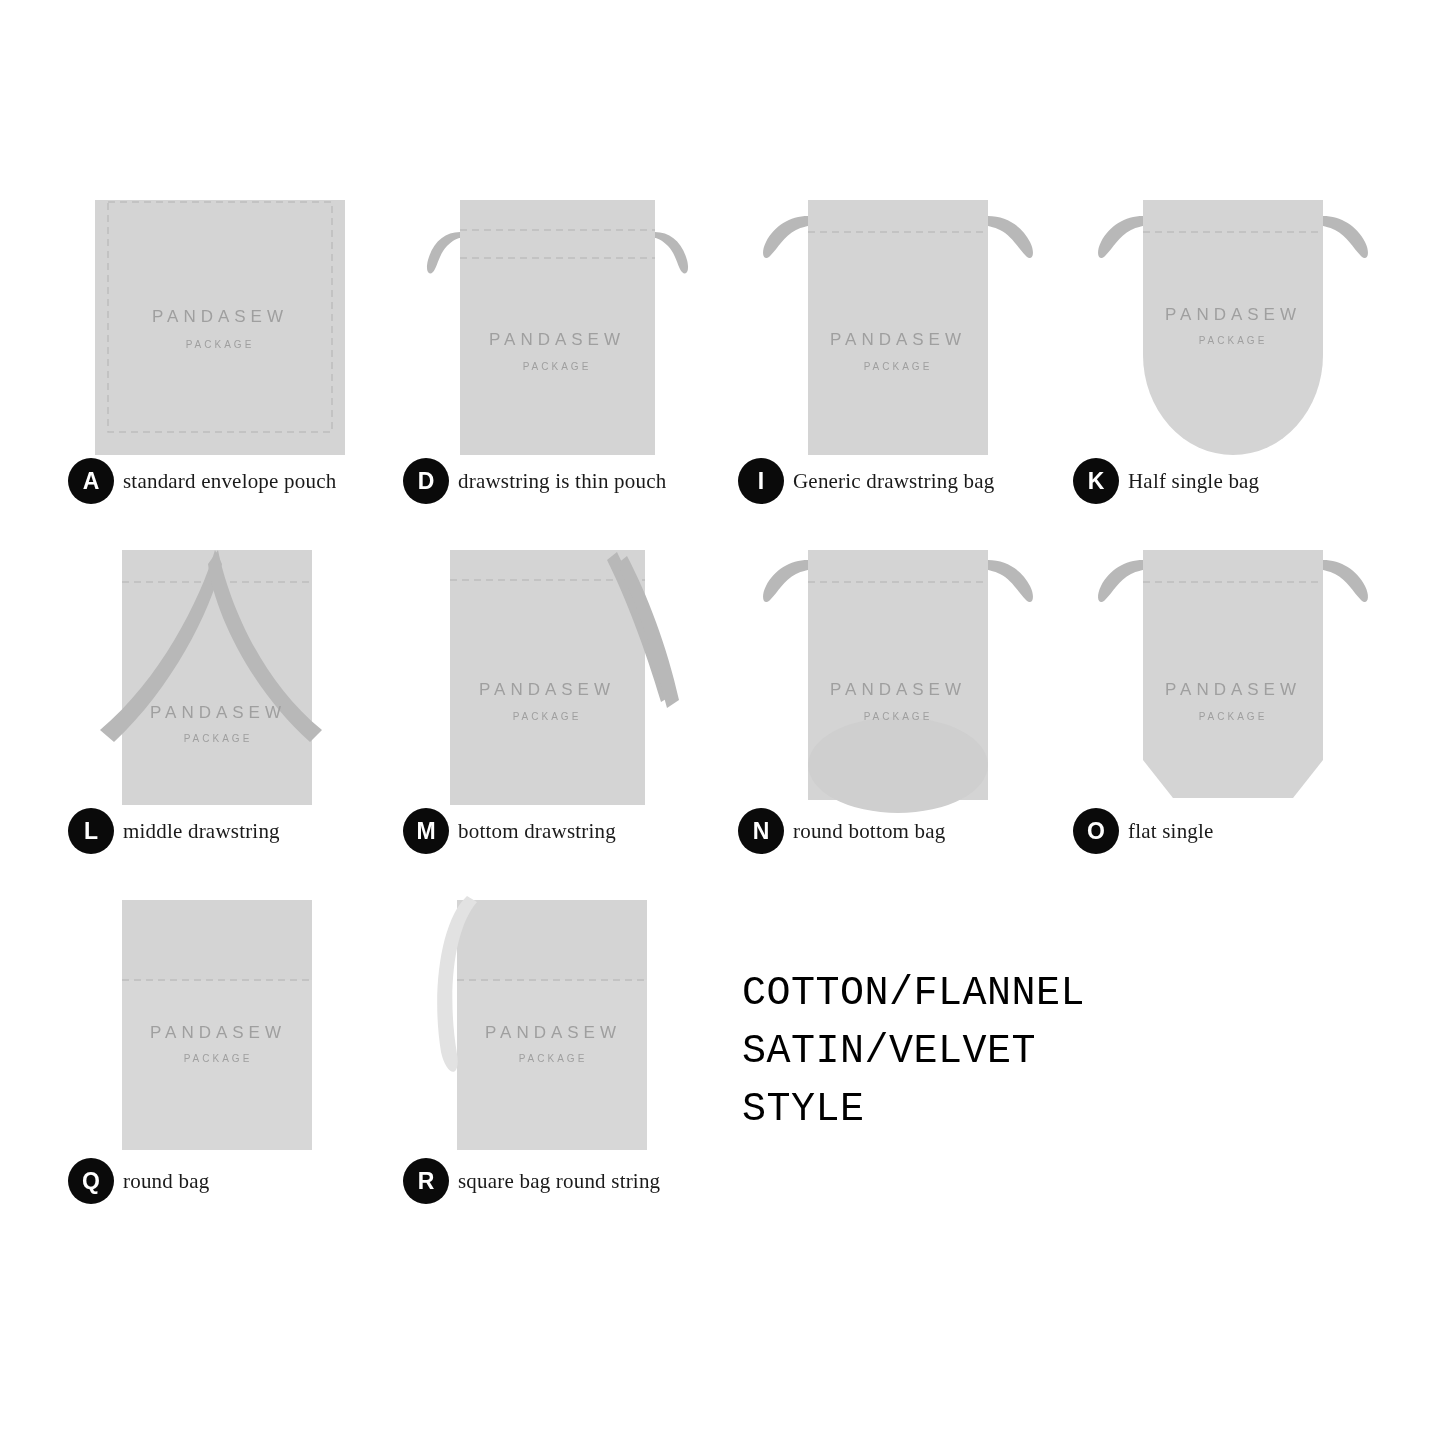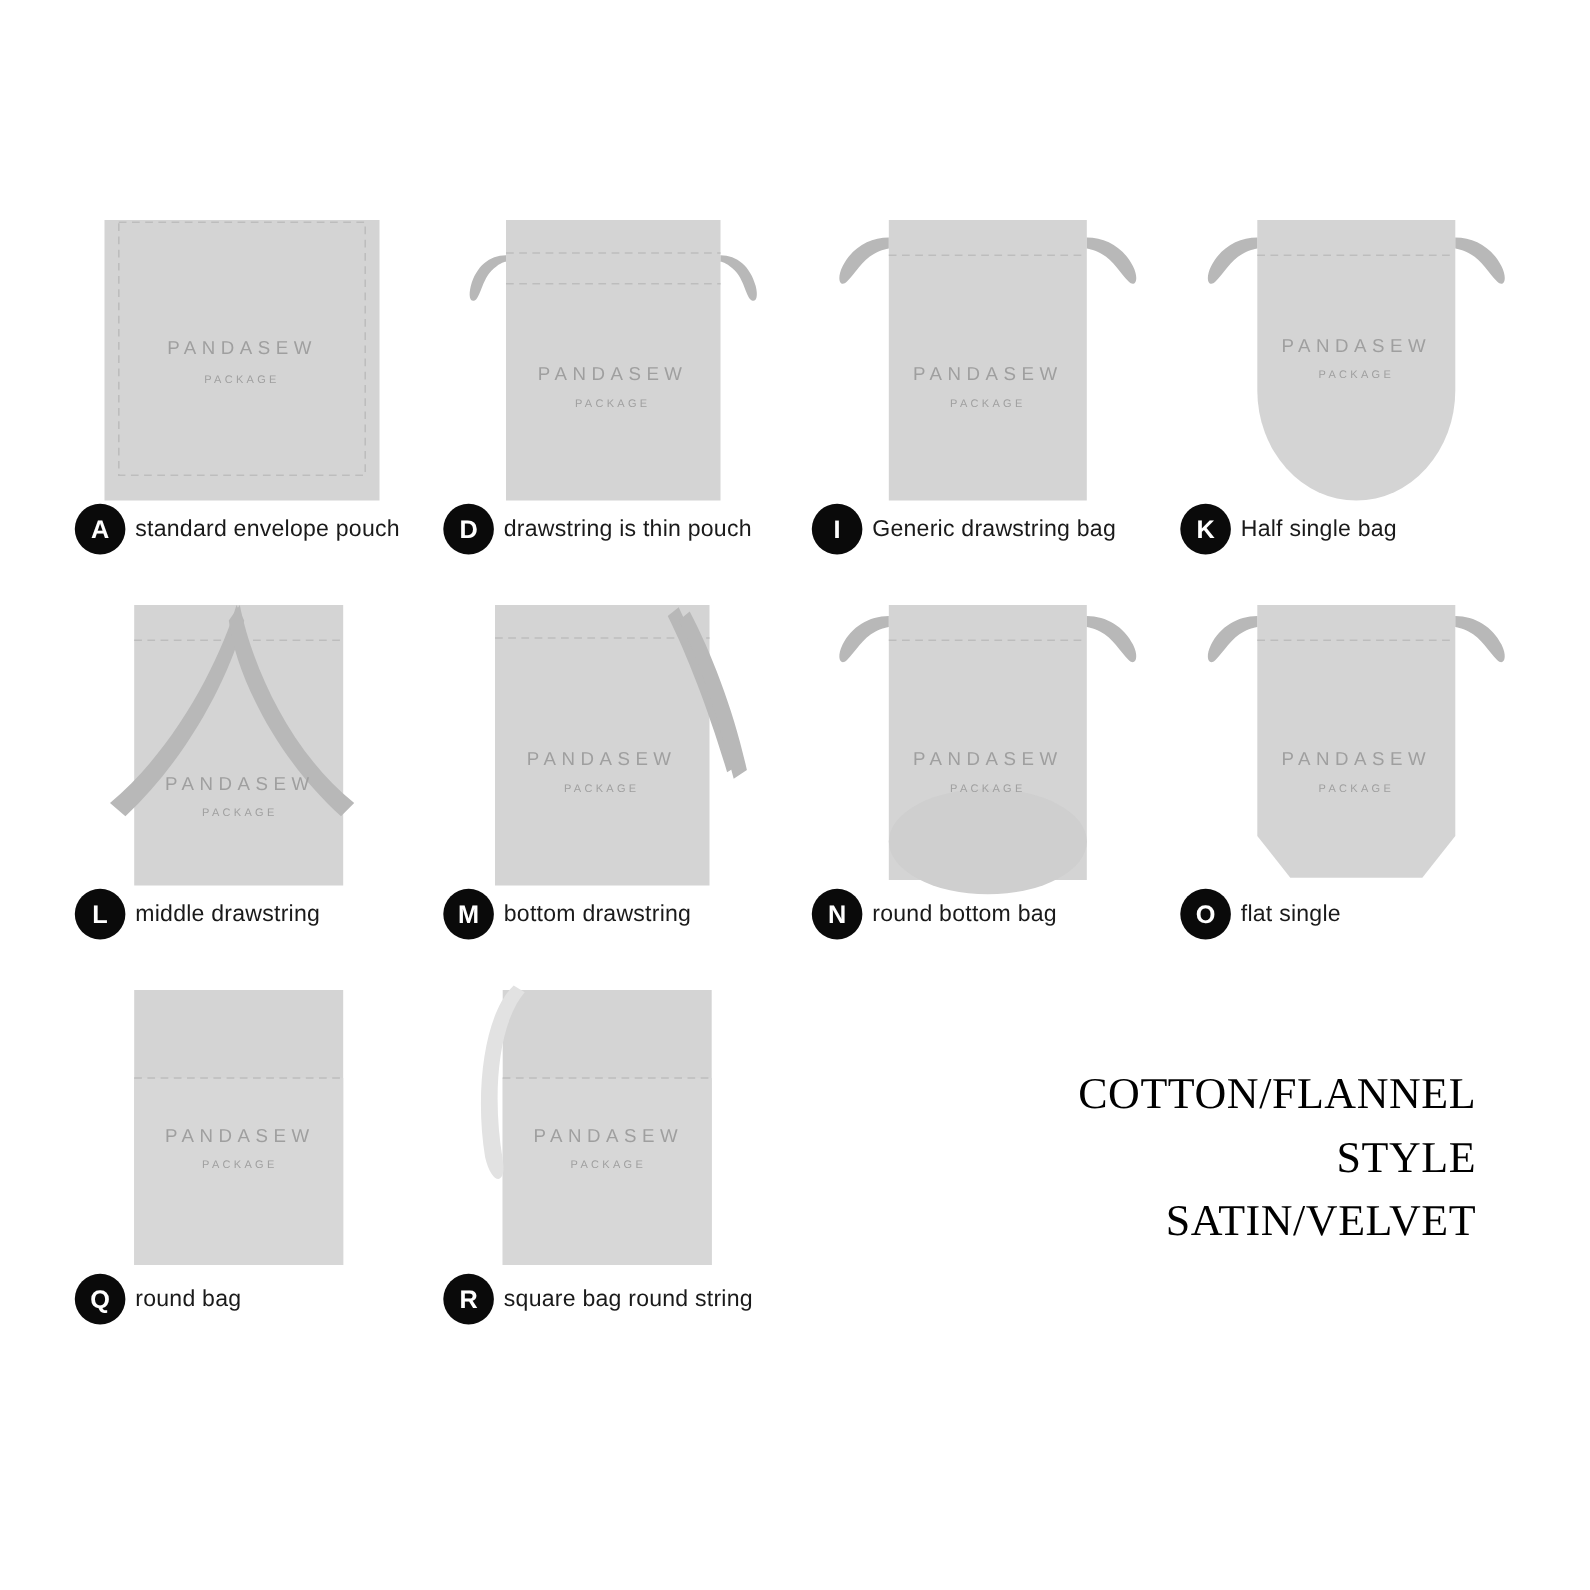--- a/index.html
+++ b/index.html
@@ -64,21 +64,21 @@
     align-items: center;
     justify-content: center;
     font-size: 23px;
     font-weight: bold;
     font-family: "Liberation Sans", sans-serif;
     flex: 0 0 auto;
   }
   .caption-label {
     font-size: 21px;
     color: #1a1a1a;
-    font-family: Liberation Sans, sans-serif;
+    font-family: Liberation Serif, serif;
     letter-spacing: 0.2px;
   }
 
   .brandtext {
     font-family: "Liberation Sans", sans-serif;
     fill: #9f9f9f;
   }
   .brand-main {
     font-size: 17px;
     letter-spacing: 5px;
@@ -88,26 +88,25 @@
     letter-spacing: 3px;
   }
 
   .title-block {
     position: absolute;
     left: 742px;
     top: 965px;
     width: 600px;
   }
   .title-line {
-    font-family: Liberation Serif, serif;
+    font-family: Liberation Mono, monospace;
     font-size: 40px;
     color: #000000;
     line-height: 58px;
     letter-spacing: 0.5px;
-    text-align: right;
   }
 </style>
 </head>
 <body>
 
 <div class="grid">
 
   <div class="cell col0 row0">
     <div class="art">
       <svg width="330" height="290" viewBox="0 0 330 290" xmlns="http://www.w3.org/2000/svg">
@@ -274,15 +273,15 @@
     <div class="caption">
       <div class="badge">R</div>
       <div class="caption-label">square bag round string</div>
     </div>
   </div>
 
 </div>
 
 <div class="title-block">
   <div class="title-line">COTTON/FLANNEL</div>
+  <div class="title-line">SATIN/VELVET</div>
   <div class="title-line">STYLE</div>
-  <div class="title-line">SATIN/VELVET</div>
 </div>
 
 </body></html>

